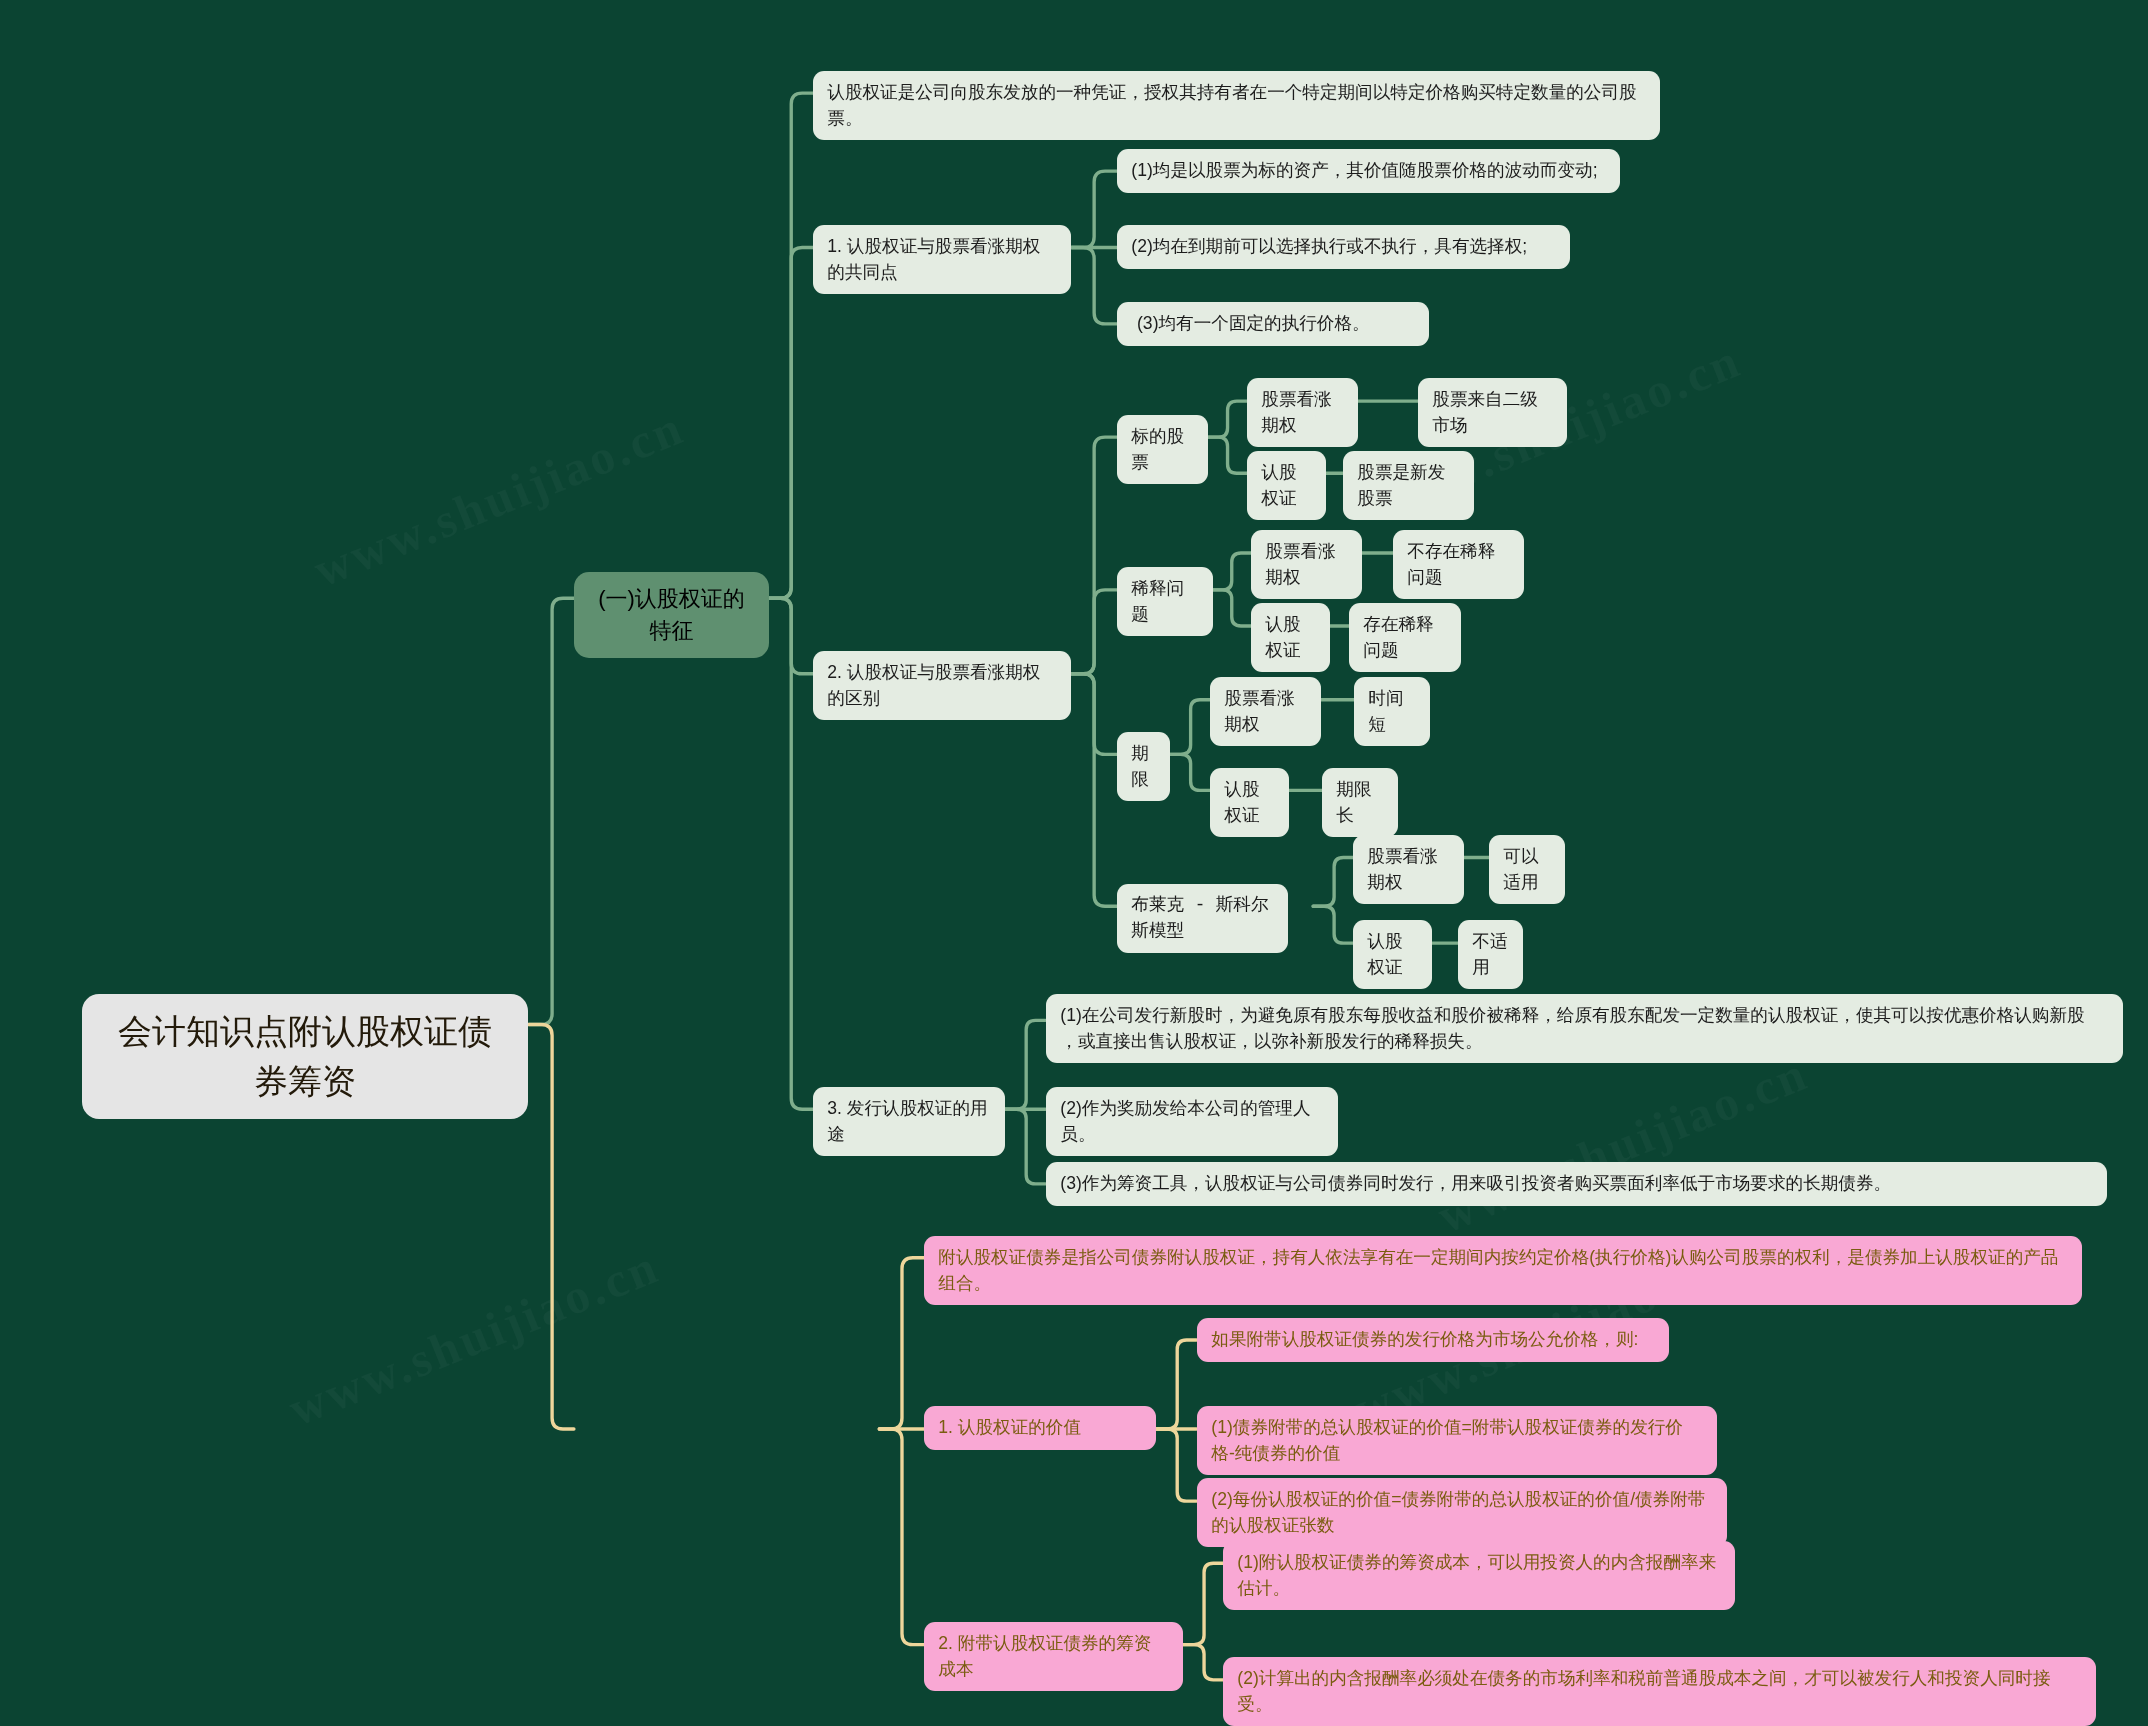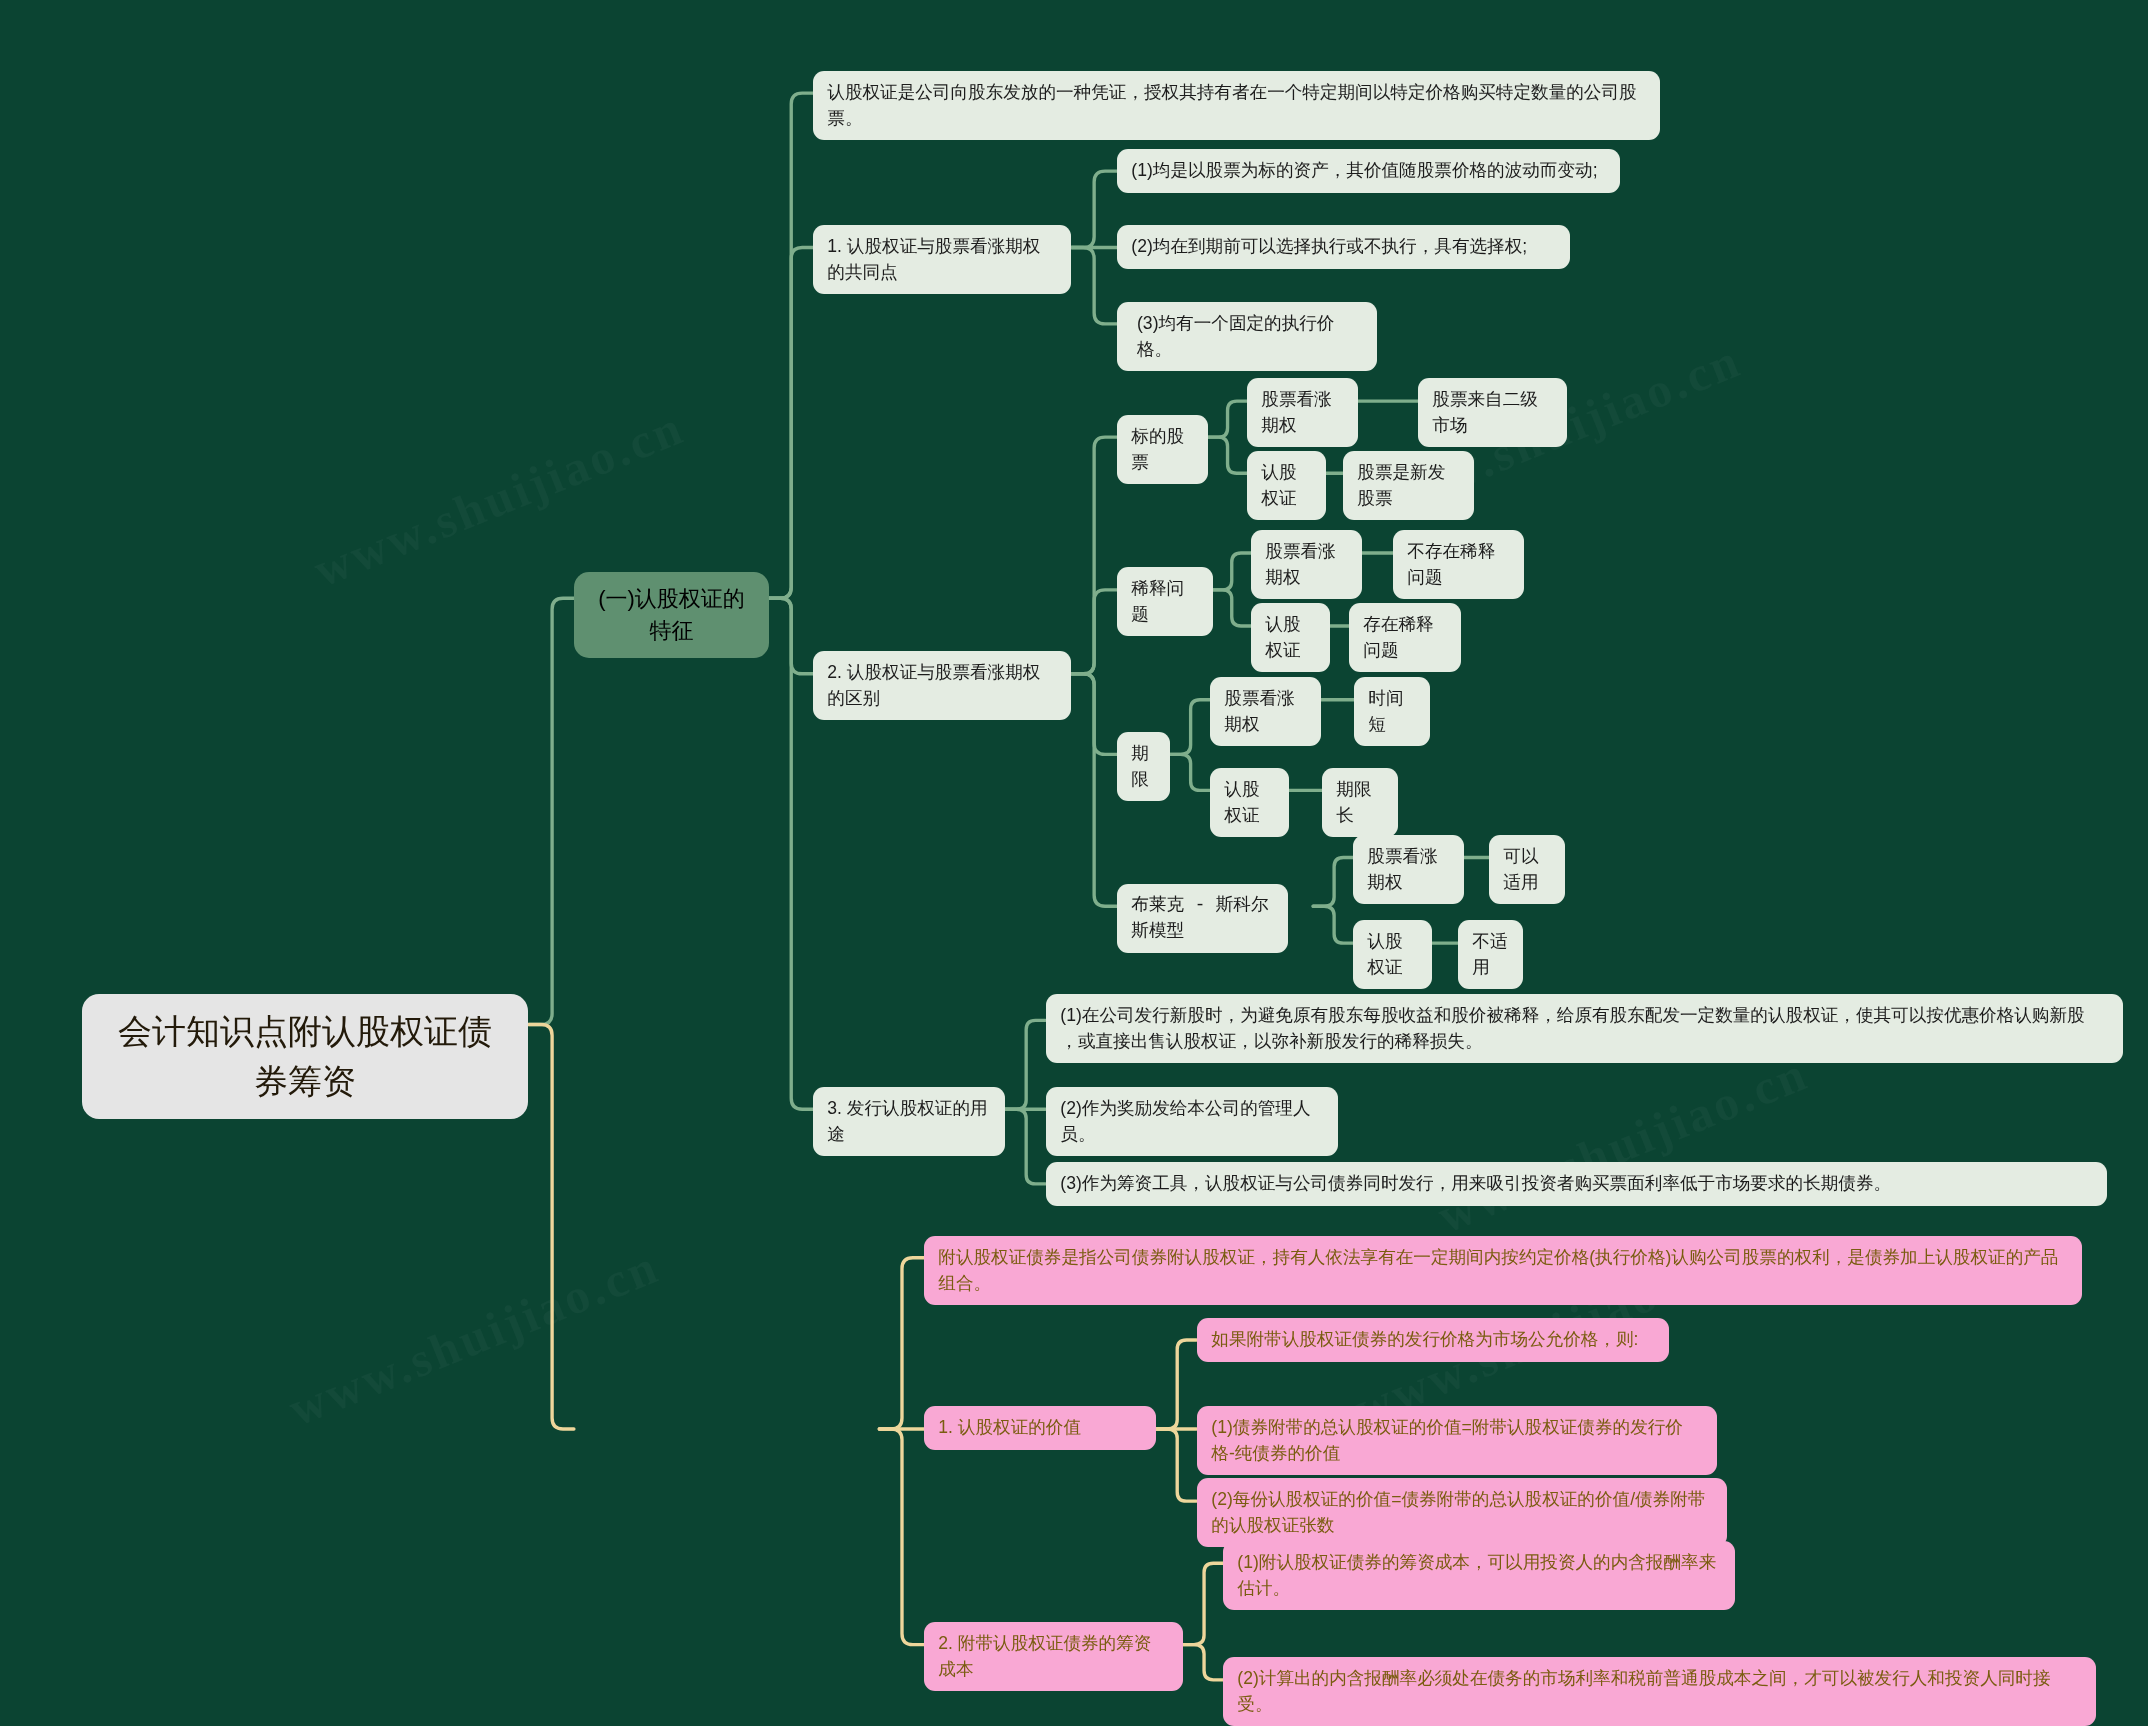--- a/index.html
+++ b/index.html
@@ -175,21 +175,21 @@
 
   <div class="node n-g" style="left:813px;top:225px;width:258px;">
     <span>1. 认股权证与股票看涨期权的共同点</span>
   </div>
   <div class="node n-g" style="left:1117px;top:149px;width:503px;">
     <span>(1)均是以股票为标的资产，其价值随股票价格的波动而变动;</span>
   </div>
   <div class="node n-g" style="left:1117px;top:225px;width:453px;">
     <span>(2)均在到期前可以选择执行或不执行，具有选择权;</span>
   </div>
-  <div class="node n-g" style="left:1117px;top:302px;width:260px;padding-left:20px;">
+  <div class="node n-g" style="left:1117px;top:302px;width:312px;padding-left:20px;">
     <span>(3)均有一个固定的执行价格。</span>
   </div>
 
   <div class="node n-g" style="left:813px;top:651px;width:258px;">
     <span>2. 认股权证与股票看涨期权的区别</span>
   </div>
 
   <div class="node n-g" style="left:1117px;top:415px;width:91px;">
     <span>标的股票</span>
   </div>

